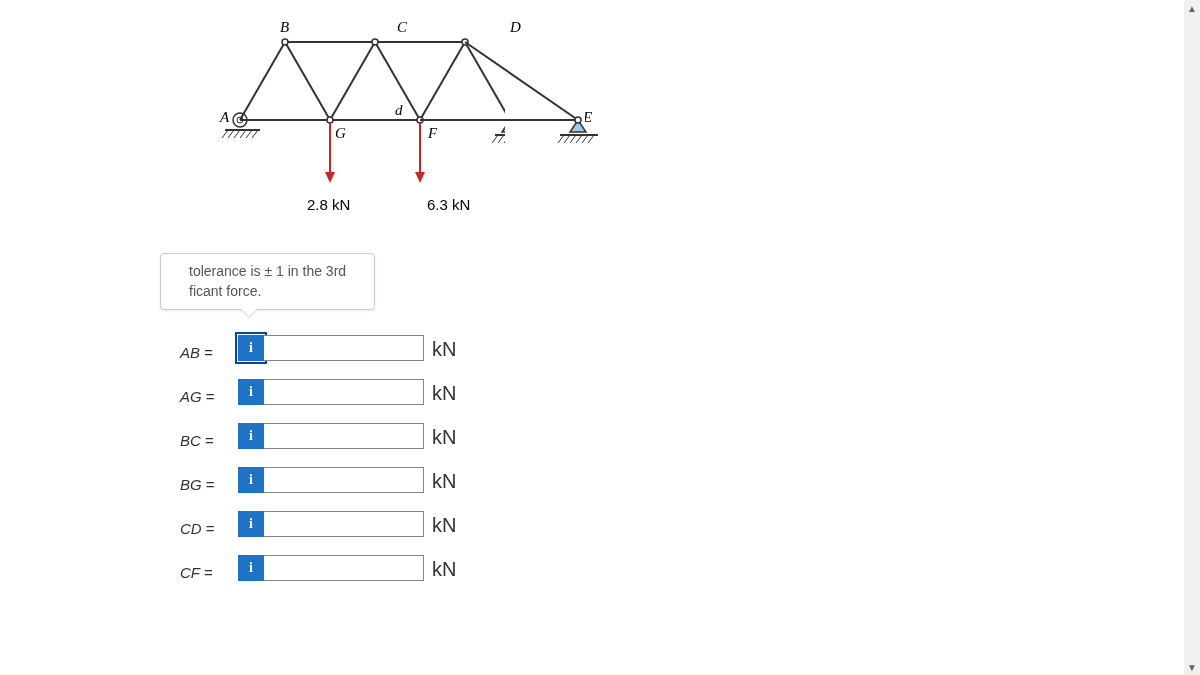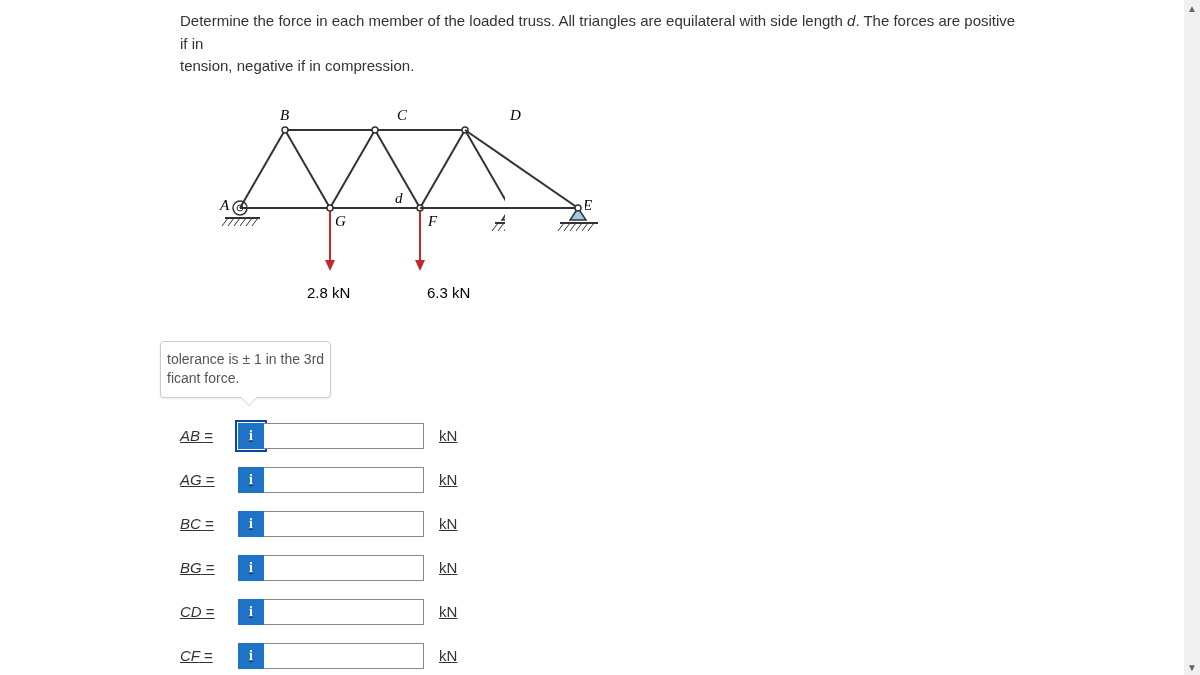--- a/index.html
+++ b/index.html
@@ -24,43 +24,42 @@
   .diagram-wrap {
     margin-left: 20px;
     margin-bottom: 30px;
   }
   .tooltip {
     position: relative;
     display: inline-block;
     background: #fff;
     border: 1px solid #ccc;
     border-radius: 4px;
-    padding: 8px 6px;
+    padding: 8px 28px;
     font-size: 14px;
     color: #555;
     margin-bottom: 25px;
     margin-left: -20px;
     box-shadow: 0 1px 3px rgba(0,0,0,0.08);
     line-height: 1.4;
   }
   .tooltip::after {
     content: "";
     position: absolute;
     bottom: -8px;
     left: 80px;
     border-left: 8px solid transparent;
     border-right: 8px solid transparent;
     border-top: 8px solid #fff;
     filter: drop-shadow(0 1px 0 #ccc);
   }
   .answer-row {
     display: flex;
-    align-items: center;
+    align-items: flex-end;
     margin-bottom: 18px;
-    text-decoration: underline;
   }
   .answer-label {
     width: 50px;
     text-align: left;
     font-style: italic;
     font-size: 15px;
     margin-right: 8px;
   }
   .answer-label .eq { font-style: normal; }
   .info-btn {
@@ -83,22 +82,22 @@
   }
   .answer-input {
     width: 160px;
     height: 26px;
     border: 1px solid #888;
     border-left: none;
     padding: 0 6px;
     font-size: 14px;
   }
   .unit {
-    margin-left: 15px;
-    font-size: 15px;
+    margin-left: 8px;
+    font-size: 20px;
   }
   .scrollbar {
     position: fixed;
     right: 0;
     top: 0;
     width: 16px;
     height: 675px;
     background: #f1f1f1;
   }
   .scroll-arrow {
@@ -109,24 +108,20 @@
     justify-content: center;
     color: #666;
     font-size: 10px;
     cursor: pointer;
   }
 </style>
 </head>
 <body>
 
 <div class="container">
-  <div class="problem-text">
-    <span>Determine the force in each member of the loaded truss. All triangles are equilateral with side length </span><span class="italic">d</span><span>. The forces are positive if in</span><br>
-    <span>tension, negative if in compression.</span>
-  </div>
 
   <div class="diagram-wrap">
     <svg width="420" height="210" viewBox="0 0 420 210">
 
       <g stroke="#333" stroke-width="1">
         <line x1="25" y1="120" x2="60" y2="120" stroke-width="2"></line>
         <line x1="28" y1="120" x2="22" y2="128"></line>
           <line x1="34" y1="120" x2="28" y2="128"></line>
         <line x1="40" y1="120" x2="34" y2="128"></line>
           <line x1="46" y1="120" x2="40" y2="128"></line>

